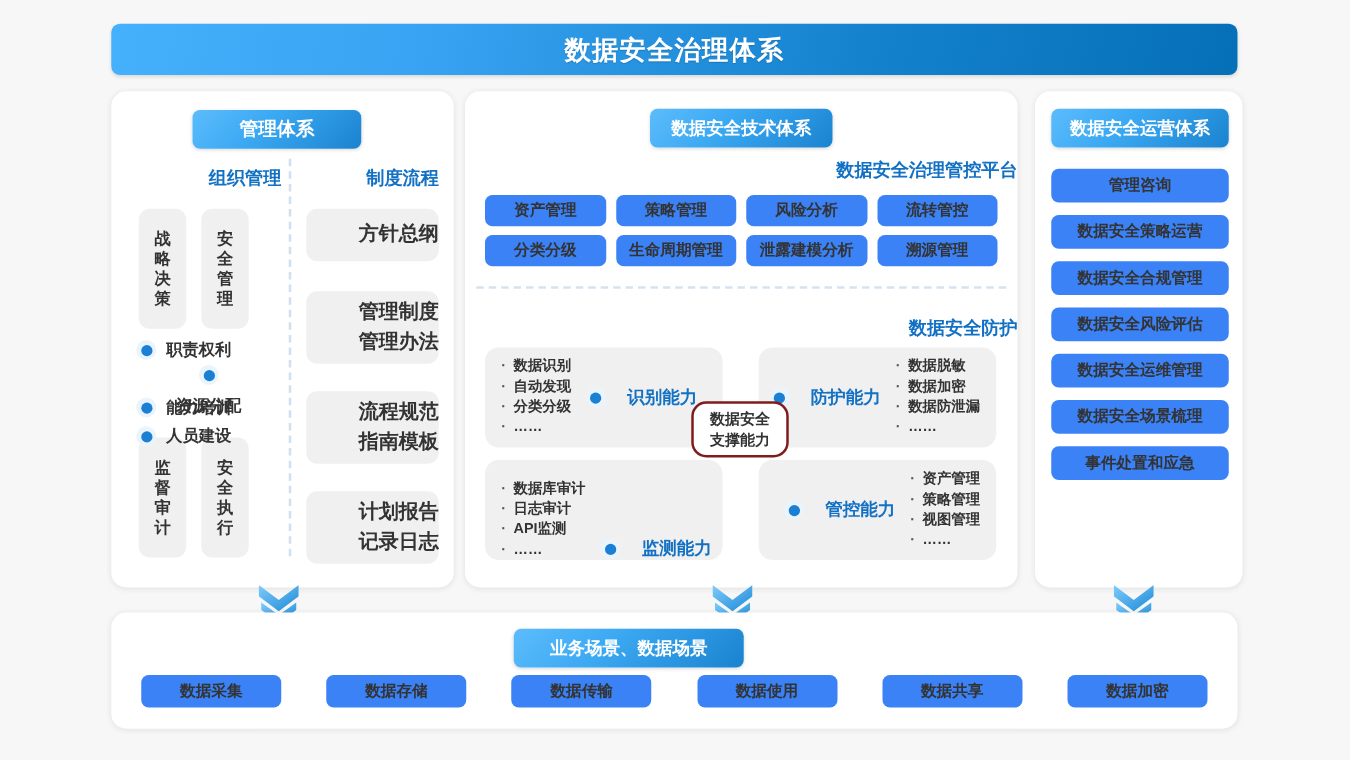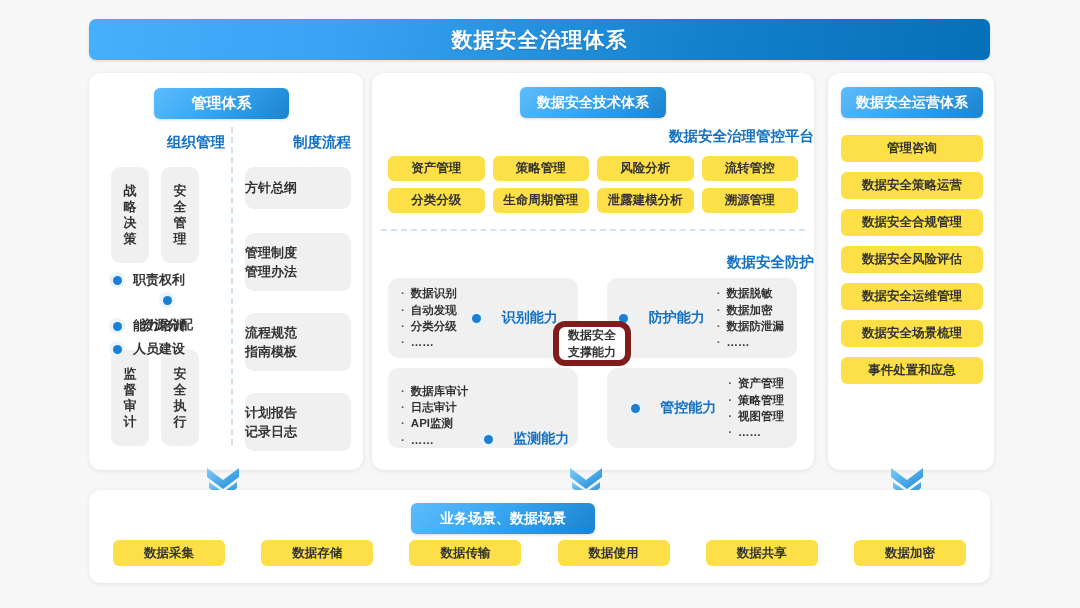--- a/index.html
+++ b/index.html
@@ -42,21 +42,21 @@
     box-shadow: 0 1px 3px rgba(0,0,0,.15);
     white-space: nowrap;
   }
   #pill-left   { position: absolute; left: 65px; top: 15px; width: 135px; height: 31px; font-size: 15px; }
   #pill-center { position: absolute; left: 148px; top: 14px; width: 146px; height: 31px; font-size: 14px; }
   #pill-right  { position: absolute; left: 13px; top: 14px; width: 142px; height: 31px; font-size: 14px; }
   #pill-bottom { position: absolute; left: 322px; top: 13px; width: 184px; height: 31px; font-size: 14px; }
 
   
   .chip {
-    background: #fde047; border-radius: 6px; color: #333;
+    background: #3b82f6; border-radius: 6px; color: #333;
     font-size: 12.5px; font-weight: bold;
     display: flex; align-items: center; justify-content: center;
     text-align: center; white-space: nowrap;
   }
 
   
   .col-head {
     position: absolute; color: #1371c4; font-size: 14.5px; font-weight: bold;
     text-align: right; white-space: nowrap;
   }
@@ -87,22 +87,22 @@
     background: #eaf4fc; display: flex; align-items: center; justify-content: center;
     flex: 0 0 auto;
   }
   .dot::after { content: ""; width: 9px; height: 9px; border-radius: 50%; background: #1b7fd4; }
   .bullet-row .lbl { font-size: 13px; font-weight: bold; color: #333; white-space: nowrap; }
   #br-0 { top: 196px; } #br-1 { top: 219px; flex-direction: column; } #br-2 { top: 242px; } #br-3 { top: 265px; }
 
   .proc-box {
     position: absolute; left: 156px; width: 106px;
     background: #f0f0f0; border-radius: 9px; color: #333;
-    font-size: 13px; font-weight: bold; line-height: 1.5;
-    display: flex; flex-direction: column; align-items: flex-start; justify-content: center;
+    font-size: 16px; font-weight: bold; line-height: 1.5;
+    display: flex; flex-direction: column; align-items: flex-end; justify-content: center;
     text-align: center;
   }
   #pb-0 { top: 94px;  height: 42px; }
   #pb-1 { top: 160px; height: 58px; }
   #pb-2 { top: 240px; height: 58px; }
   #pb-3 { top: 320px; height: 58px; }
 
   
   .sub-head {
     position: absolute; width: 100%; text-align: right;
@@ -136,21 +136,21 @@
   .cap { display: flex; align-items: center; gap: 17px; white-space: nowrap; }
   .cap .cap-lbl { color: #1371c4; font-size: 14px; font-weight: bold; }
 
   .quad.left-list  { padding-left: 13px; }
   .quad.left-list .cap { margin-left: 12px; }
   .quad.right-list { padding-right: 13px; justify-content: flex-end; }
   .quad.right-list .cap { margin-right: 12px; }
 
   .center-node {
     position: absolute; left: 181px; top: 248px; width: 78px; height: 45px;
-    background: #fff; border: 6px solid #7f1d1d; border-radius: 12px;
+    background: #fff; border: 2px solid #7f1d1d; border-radius: 12px;
     display: flex; flex-direction: column; align-items: center; justify-content: center;
     font-size: 12px; font-weight: bold; color: #333; line-height: 1.35; z-index: 4;
   }
 
   
   .op-list { position: absolute; left: 13px; top: 62px; width: 142px; }
   .op-list .chip { height: 27px; margin-bottom: 10px; }
 
   
   .scene-row {

